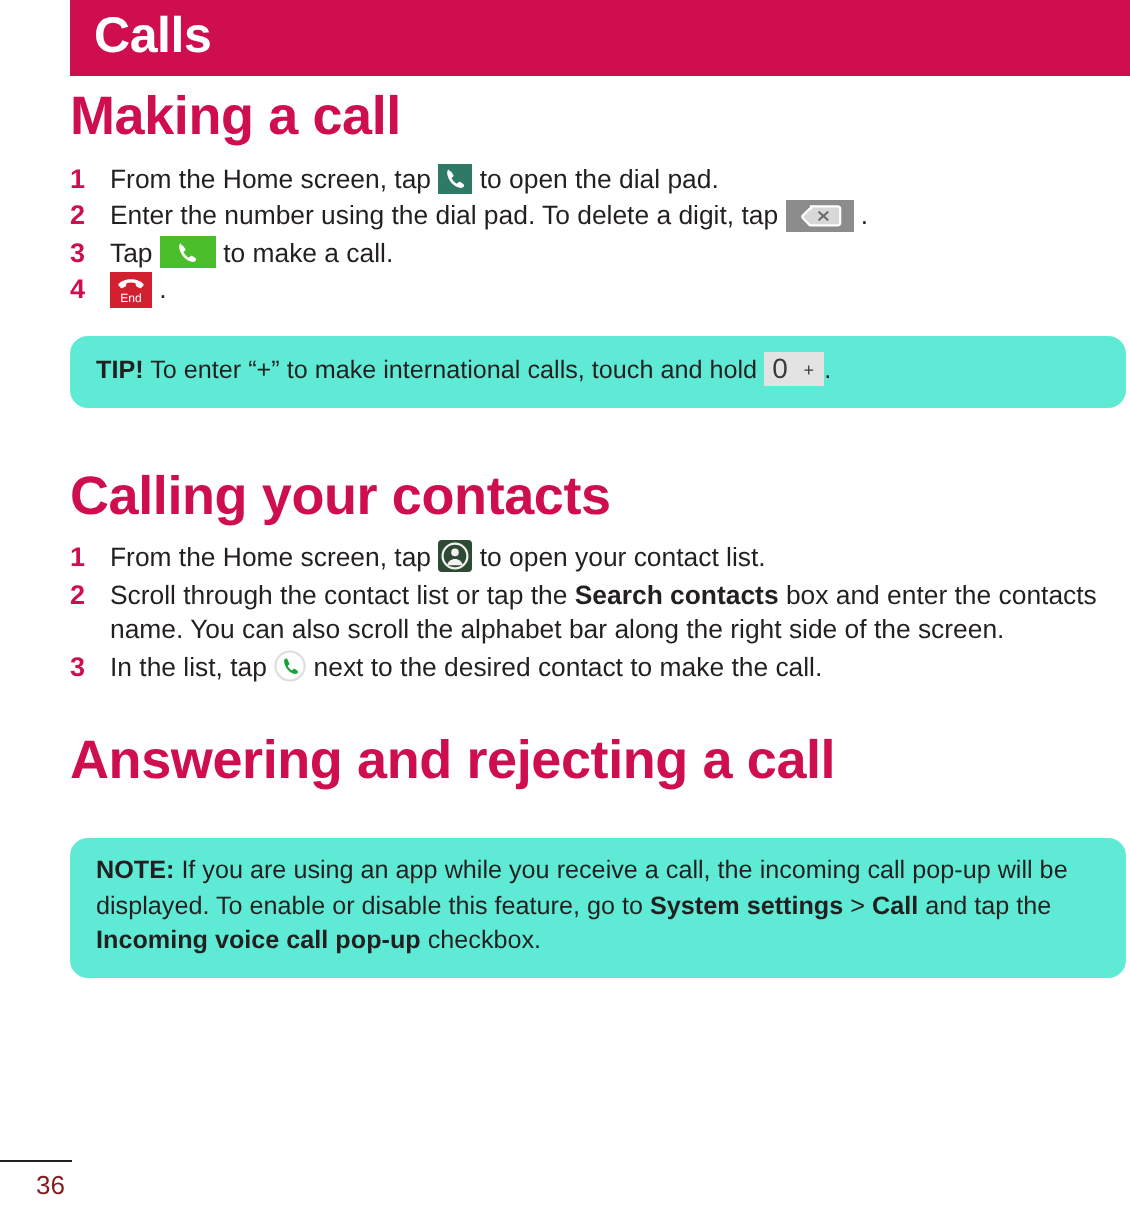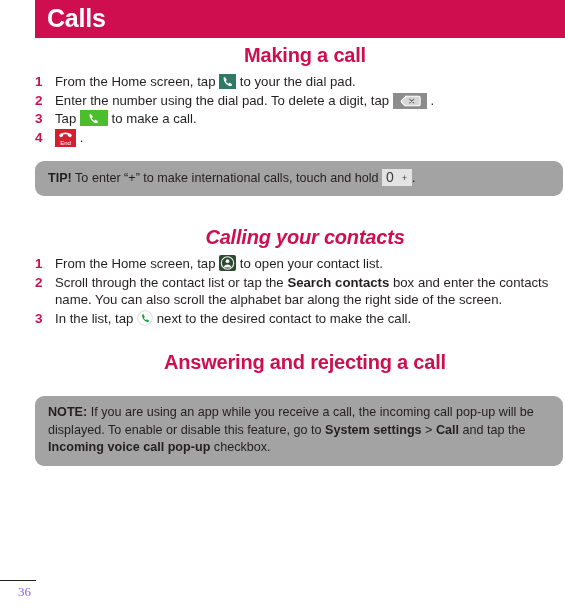--- a/index.html
+++ b/index.html
@@ -35,29 +35,28 @@
   }
 
   
   .content {
     position: absolute;
     left: 35px; top: 44px;
     width: 528px;
   }
 
   h2.section-title {
-    font-size: 20px;
+    font-size: 27px;
     font-weight: bold;
     color: #ce0e4e;
-    margin: 0 0 7px 12px;
+    margin: 0 0 7px 0;
     letter-spacing: -0.2px;
     line-height: 1.1;
-    text-align: center;
-  }
-  h2.section-title.spaced { margin-top: 30px; font-style: italic; }
+  }
+  h2.section-title.spaced { margin-top: 30px; }
   h2.section-title.spaced2 { margin-top: 24px; }
 
   
   ol.steps {
     list-style: none;
     margin: 0; padding: 0;
   }
   ol.steps li {
     position: relative;
     padding-left: 20px;
@@ -89,21 +88,21 @@
   ul.bullets li::before {
     content: "\2022";
     position: absolute;
     left: 0; top: 0;
     color: #231f20;
     font-size: 12px;
   }
 
   
   .callout {
-    background: #a3a3a3;
+    background: #5eead4;
     border-radius: 9px;
     padding: 8px 13px 9px 13px;
     font-size: 12.6px;
     line-height: 17.5px;
     color: #231f20;
   }
   .callout b { font-weight: bold; }
   .callout.tip { margin-top: 14px; }
   .callout.note { margin-top: 23px; }
 
@@ -187,22 +186,21 @@
   .footer-rule {
     position: absolute;
     left: 0; bottom: 33px;
     width: 36px; height: 1px;
     background: #231f20;
   }
   .page-number {
     position: absolute;
     left: 18px; bottom: 14px;
     font-size: 13px;
-    color: #8b5cf6;
-    font-family: Liberation Serif, serif;
+    color: #7f1d1d;
   }
 </style>
 </head>
 <body>
 
 <div class="page">
 
   <div class="header-band">
     <div class="header-title">Calls</div>
   </div>
@@ -213,21 +211,21 @@
 
     <ol class="steps">
 
       <li>
         <span class="num">1</span><span>From the Home screen, tap</span>
         <span class="ico ico-dialpad">
           <svg width="17" height="15" viewBox="0 0 17 15">
             <path d="M5.6 3.3c-.5.1-.9.6-1 1.2-.2 1.9 1 4.4 2.6 6 1.5 1.4 3.5 2.3 4.8 2 .5-.1.9-.5 1-1 .1-.4-.1-.7-.5-1l-1.3-.9c-.4-.3-.7-.2-1 .1l-.5.5c-.2.2-.4.2-.7 0-.8-.5-1.6-1.3-2.1-2.2-.1-.2-.1-.4.1-.6l.5-.4c.3-.3.4-.6.1-1L6.7 4.6c-.3-.4-.6-.6-1.1-.5z" fill="#ffffff" transform="translate(0,-0.6)"></path>
           </svg>
         </span>
-        <span>to your the dial pad.</span>
+        <span>to open the dial pad.</span>
       </li>
 
       <li>
         <span class="num">2</span><span>Enter the number using the dial pad. To delete a digit, tap</span>
         <span class="ico ico-delete">
           <svg width="34" height="16" viewBox="0 0 34 16">
             <path d="M12.5 3.2h13.2c.8 0 1.4.6 1.4 1.3v6.9c0 .7-.6 1.3-1.4 1.3H12.5c-.4 0-.7-.1-1-.4l-3-3.2c-.4-.4-.4-1 0-1.4l3-3.1c.3-.3.6-.4 1-.4z" fill="#d8d8d8" stroke="#ffffff" stroke-width="1.1"></path>
             <path d="M16.6 6.1l4.2 3.8M20.8 6.1l-4.2 3.8" stroke="#6b6b6b" stroke-width="1.1" stroke-linecap="round"></path>
           </svg>
         </span>

